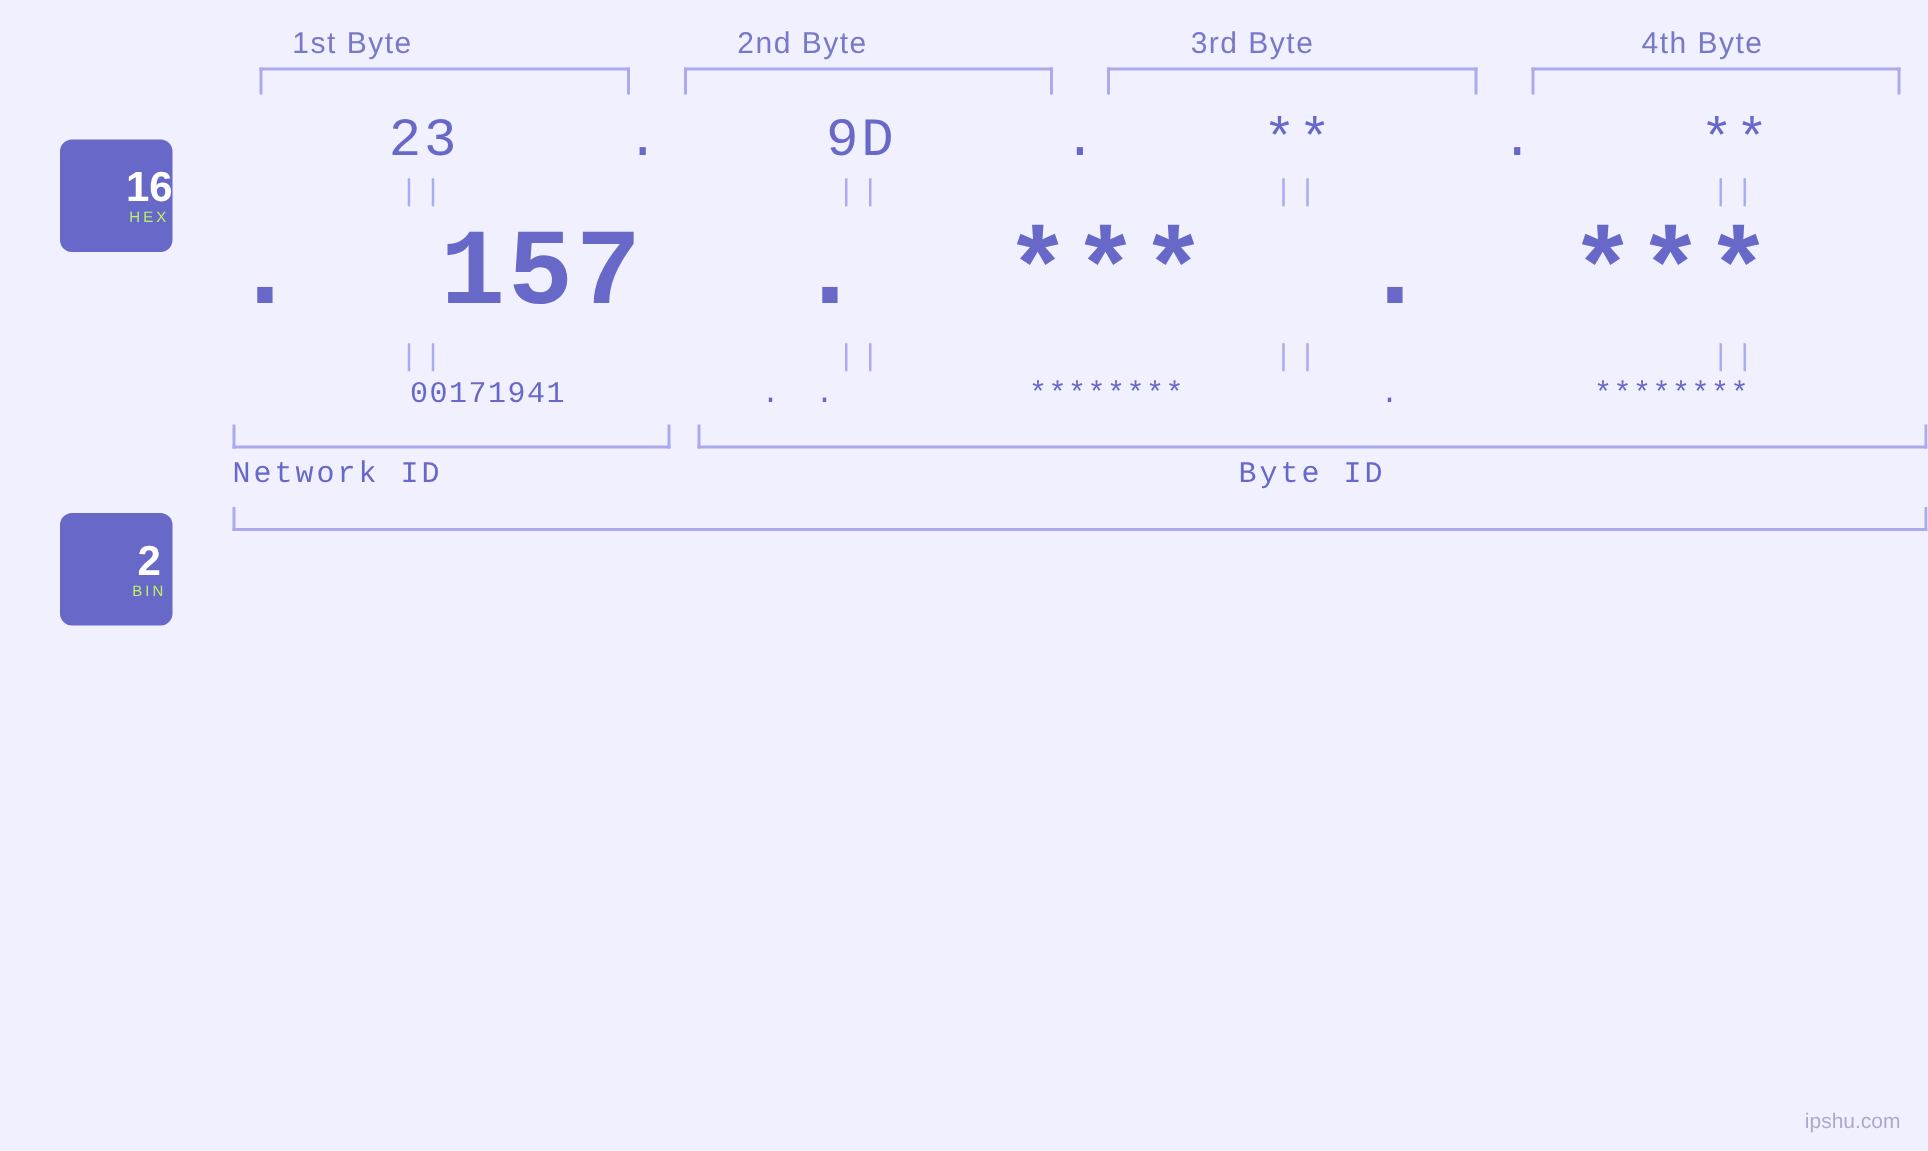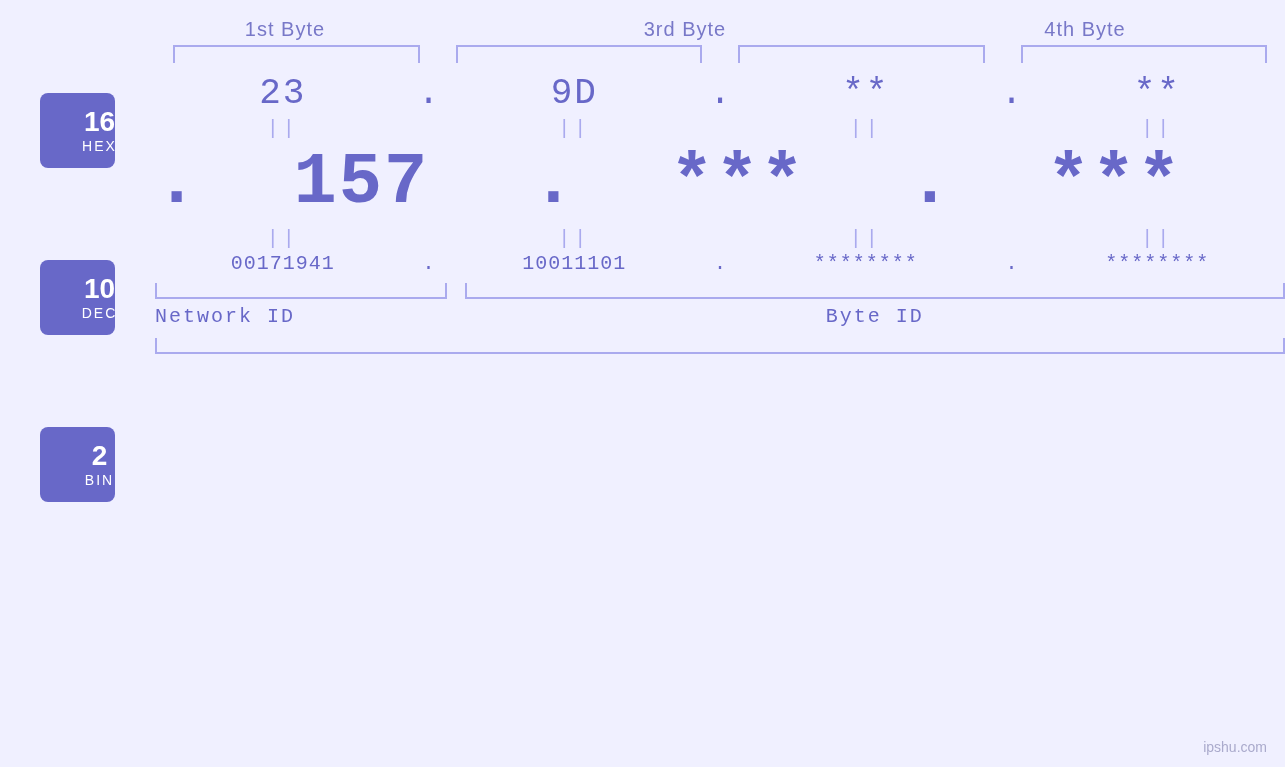--- a/index.html
+++ b/index.html
@@ -75,22 +75,22 @@
       padding-left: 44px;
     }
     .badge-num {
       color: white;
       font-size: 28px;
       font-weight: bold;
       font-family: Arial, sans-serif;
       line-height: 1.1;
     }
     .badge-label {
-      color: #ffffff;
-      font-size: 14px;
+      color: #bef264;
+      font-size: 10px;
       font-family: Arial, sans-serif;
       letter-spacing: 2px;
     }
 
     
     .rows-area {
       flex: 1;
       display: flex;
       flex-direction: column;
     }
@@ -187,44 +187,41 @@
       margin-top: 22px;
     }
   </style>
 </head>
 <body>
 
 <div class="container">
 
   <div class="byte-headers">
     <div class="byte-header">1st Byte</div>
+    <div class="byte-header">2nd Byte</div>
     <div class="byte-header">3rd Byte</div>
     <div class="byte-header">4th Byte</div>
   </div>
 
   <div class="bracket-row">
     <div class="bracket"></div>
     <div class="bracket"></div>
     <div class="bracket"></div>
     <div class="bracket"></div>
   </div>
 
   <div style="display:flex; width:100%; margin-top:10px; flex:1; flex-direction:row;">
 
     <div class="badges-col">
       <div style="height:20px;"></div>
       <div class="badge">
         <span class="badge-num">16</span>
         <span class="badge-label">HEX</span>
       </div>
       <div style="height:82px;"></div>
-      <div class="badge">
-        <span class="badge-num">10</span>
-        <span class="badge-label">DEC</span>
-      </div>
       <div style="height:82px;"></div>
       <div class="badge">
         <span class="badge-num">2</span>
         <span class="badge-label">BIN</span>
       </div>
     </div>
 
     <div class="rows-area">
 
       <div class="value-row hex-row">
@@ -262,21 +259,20 @@
         <div class="div-cell">||</div>
         <div class="div-dot"></div>
         <div class="div-cell">||</div>
         <div class="div-dot"></div>
         <div class="div-cell">||</div>
       </div>
 
       <div class="value-row bin-row">
         <div class="cell">00171941</div>
         <div class="dot">.</div>
-        <div class="cell">10011101</div>
         <div class="dot">.</div>
         <div class="cell">********</div>
         <div class="dot">.</div>
         <div class="cell">********</div>
       </div>
 
       <div style="display:flex; width:100%; margin-top:8px;">
         <div style="width:calc(25% + 9px); border-bottom:2px solid #aaaaee; border-left:2px solid #aaaaee; border-right:2px solid #aaaaee; height:16px;"></div>
         <div style="width:18px;"></div>
         <div style="flex:1; border-bottom:2px solid #aaaaee; border-left:2px solid #aaaaee; border-right:2px solid #aaaaee; height:16px;"></div>

